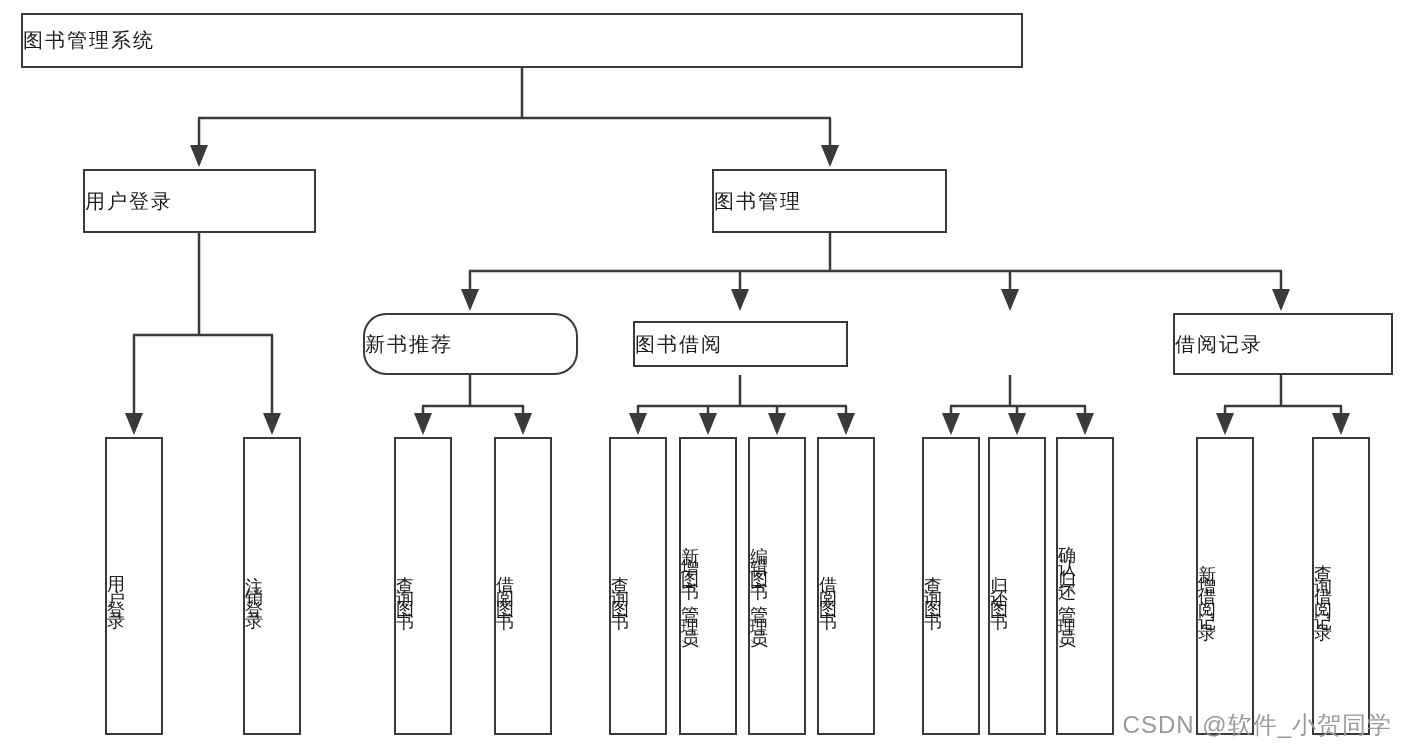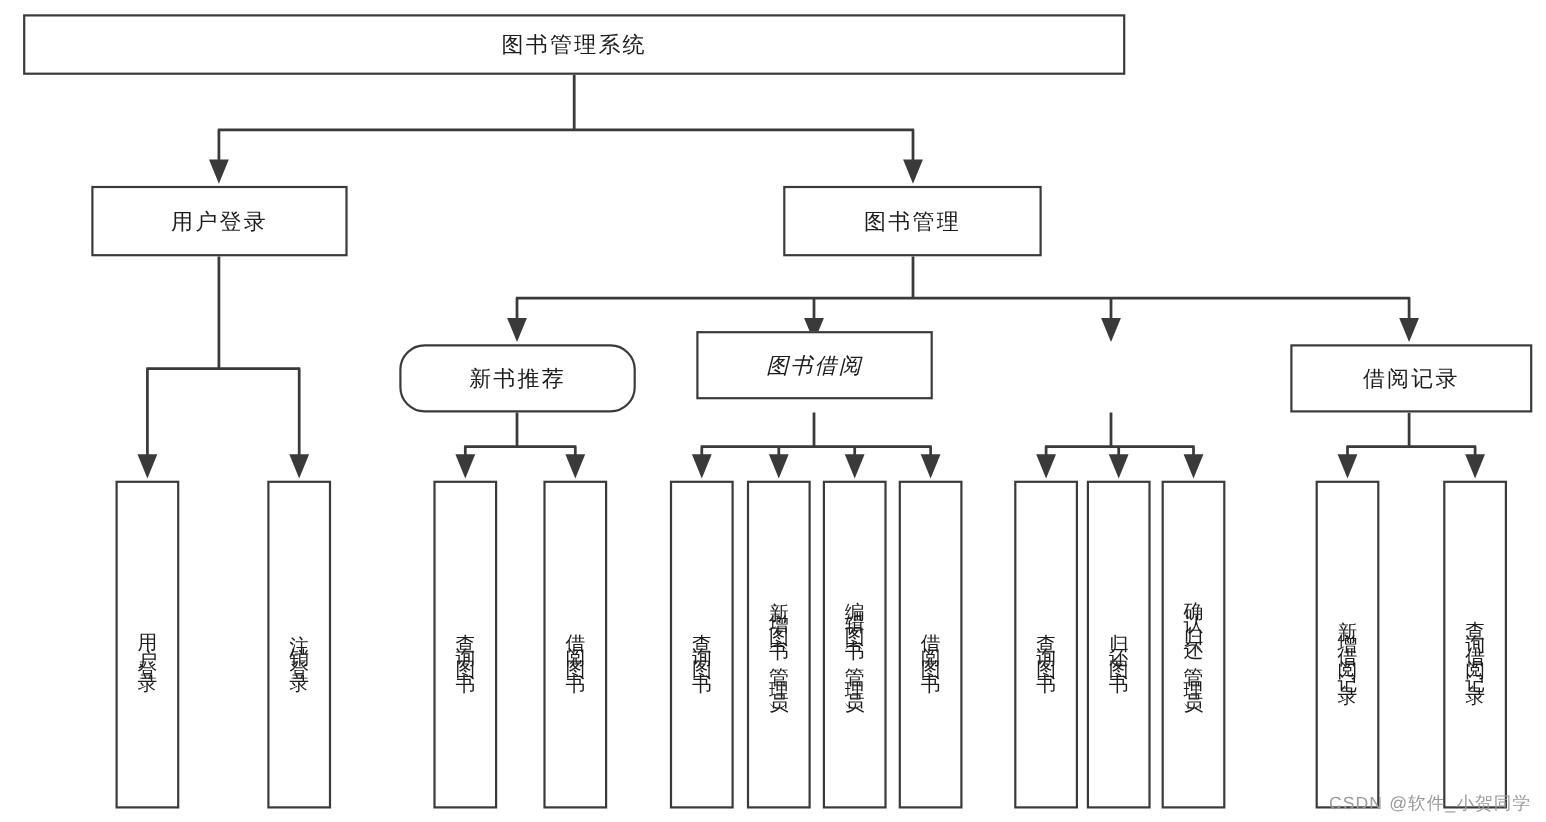--- a/index.html
+++ b/index.html
@@ -17,40 +17,40 @@
     position: absolute; left: 0; top: 0;
     width: 1405px; height: 747px;
     pointer-events: none;
   }
   .node {
     position: absolute;
     border: 2.5px solid #3a3a3a;
     background: #ffffff;
     display: flex;
     align-items: center;
-    justify-content: center;
+    justify-content: flex-start;
   }
   .h-label {
     font-size: 20px;
     letter-spacing: 2px;
     white-space: nowrap;
   }
   .v-label {
     writing-mode: vertical-rl;
     text-orientation: mixed;
     font-size: 18px;
     letter-spacing: 12px;
     line-height: 1;
     white-space: nowrap;
   }
   .watermark {
     position: absolute;
     right: 13px;
     bottom: 6px;
-    font-size: 16px;
+    font-size: 24px;
     letter-spacing: 1px;
     color: #9a9a9a;
     white-space: nowrap;
   }
 </style>
 </head>
 <body>
 
 <div class="canvas">
 
@@ -82,21 +82,21 @@
   <div class="node" style="left:83px; top:169px; width:233px; height:64px;">
     <span class="h-label">用户登录</span>
   </div>
   <div class="node" style="left:712px; top:169px; width:235px; height:64px;">
     <span class="h-label">图书管理</span>
   </div>
 
   <div class="node" style="left:363px; top:313px; width:215px; height:62px;border-radius:23px;">
     <span class="h-label">新书推荐</span>
   </div>
-  <div class="node" style="left:633px; top:301px; width:215px; height:62px;font-style:italic;">
+  <div class="node" style="left:633px; top:321px; width:215px; height:46px;">
     <span class="h-label">图书借阅</span>
   </div>
   <div class="node" style="left:1173px; top:313px; width:220px; height:62px;">
     <span class="h-label">借阅记录</span>
   </div>
 
   <div class="node" style="left:105px; top:437px; width:58px; height:298px;">
     <span class="v-label">用户登录</span>
   </div>
   <div class="node" style="left:243px; top:437px; width:58px; height:298px;">

